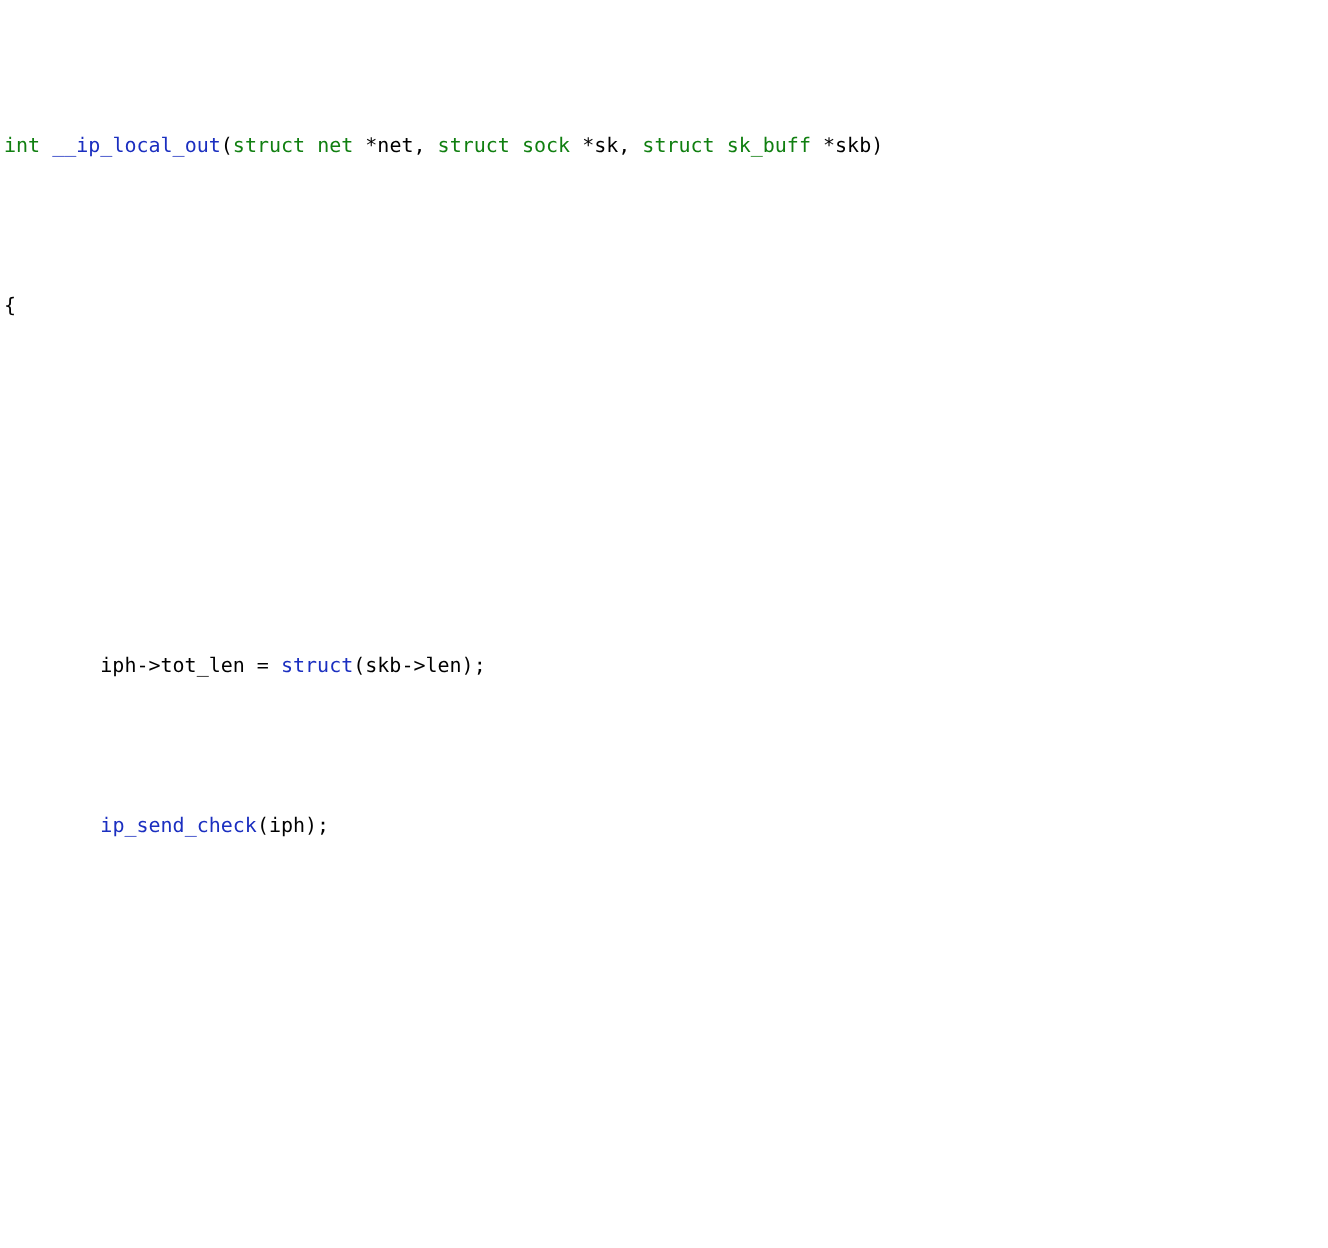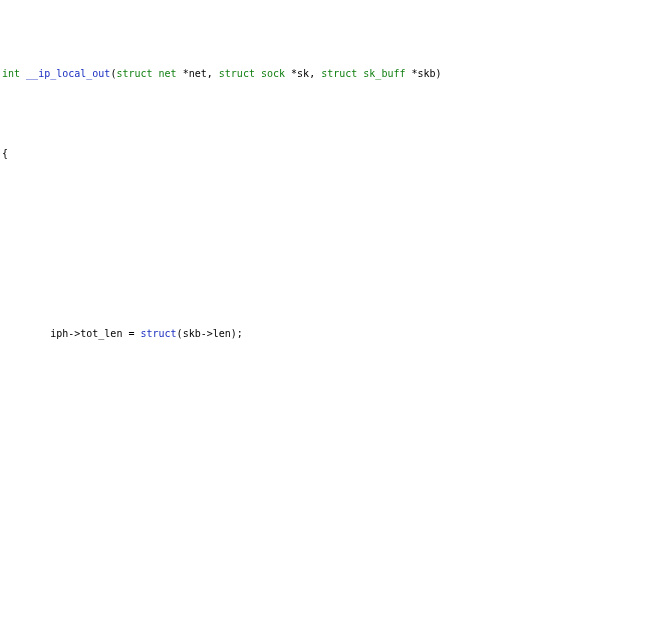--- a/index.html
+++ b/index.html
@@ -41,20 +41,21 @@
 
   <div class="line"><span class="kw">int</span><span class="plain"> </span><span class="fn">__ip_local_out</span><span class="plain">(</span><span class="kw">struct</span><span class="plain"> </span><span class="kw">net</span><span class="plain"> *net, </span><span class="kw">struct</span><span class="plain"> </span><span class="kw">sock</span><span class="plain"> *sk, </span><span class="kw">struct</span><span class="plain"> </span><span class="kw">sk_buff</span><span class="plain"> *skb)</span></div>
 
   <div class="line"><span class="plain">{</span></div>
 
 
   <div class="line"> </div>
 
   <div class="line"><span class="plain">        iph-&gt;tot_len = </span><span class="fn">struct</span><span class="plain">(skb-&gt;len);</span></div>
 
+  <div class="line"><span class="plain">        </span><span class="fn">ip_send_check</span><span class="plain">(iph);</span></div>
 
   <div class="line"> </div>
 
   
 
   
 
   
 
   

